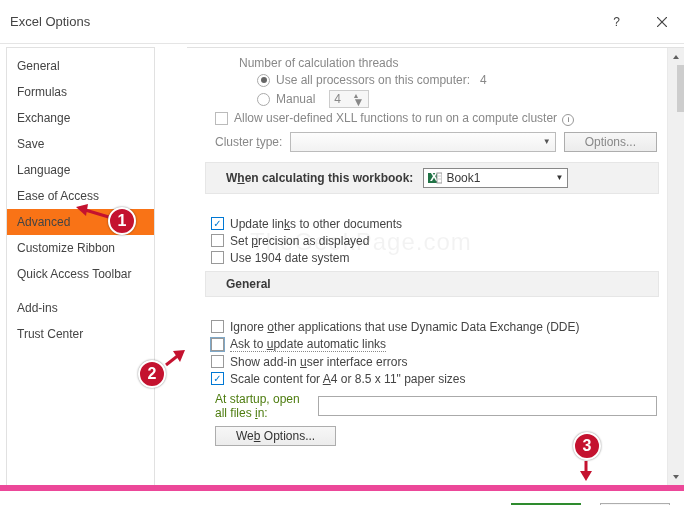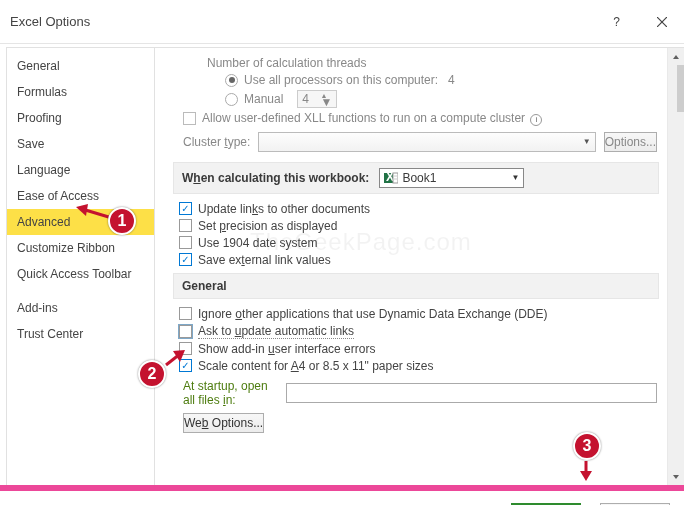--- a/index.html
+++ b/index.html
@@ -2,24 +2,24 @@
 <html><head>
 <meta charset="utf-8">
 <style>
   * { box-sizing: border-box; margin: 0; padding: 0; font-family: "Segoe UI", Tahoma, sans-serif; font-size: 12px; }
   body { width: 684px; height: 505px; background: #fff; color: #444; overflow: hidden; position: relative; }
   .titlebar { height: 44px; display: flex; align-items: center; padding: 0 0 0 10px; border-bottom: 1px solid #e5e5e5; }
   .titlebar .title { font-size: 13px; color: #444; flex: 1; }
   .titlebar .tbtns { display: flex; }
   .titlebar .tbtn { width: 45px; height: 30px; display: flex; align-items: center; justify-content: center; color: #444; }
   .titlebar .tbtn svg { width: 10px; height: 10px; }
-  .main { display: flex; height: 441px; }
+  .main { display: flex; height: 441px; gap: 32px; }
   .sidebar { width: 149px; border-right: 1px solid #e1e1e1; padding-top: 5px; background: #fff; margin-left:6px; margin-top:3px; border:1px solid #e1e1e1; border-bottom:none;}
   .sidebar .item { padding: 6px 10px; color: #444; cursor: default; }
-  .sidebar .item.active { background: #fde047; }
+  .sidebar .item.active { background: #f97316; }
   .sidebar .spacer { height: 8px; }
   .content { flex: 1; position: relative; display:flex; margin-top:3px; border-top:1px solid #e1e1e1;}
   .scroll { flex:1; padding: 8px 10px 8px 20px; overflow: hidden; }
   .scrollbar { width: 17px; background: #f0f0f0; display:flex; flex-direction:column; align-items:center; border-left:1px solid #e9e9e9;}
   .sb-arrow { width:17px; height:17px; display:flex; align-items:center; justify-content:center; background:#f0f0f0;}
   .sb-track { flex:1; position:relative;}
   .sb-thumb { position:absolute; top:0; width:15px; left:1px; height:47px; background:#cdcdcd;}
   .sub { color:#888; margin-left: 32px; }
   .radio-row, .check-row { display:flex; align-items:center; gap:6px; margin:3px 0 3px 28px; color:#888; }
   .check-row.enabled { color:#444; margin-left:4px; }
@@ -27,23 +27,23 @@
   .radio { width:13px; height:13px; border:1px solid #aaa; border-radius:50%; display:inline-flex; align-items:center; justify-content:center;}
   .radio.sel::after { content:""; width:6px; height:6px; border-radius:50%; background:#666;}
   .checkbox { width:13px; height:13px; border:1px solid #999; display:inline-flex; align-items:center; justify-content:center; background:#fff;}
   .checkbox.sel { border-color:#0078d4;}
   .checkbox.sel::after { content:"✓"; font-size:10px; color:#0078d4; line-height:1;}
   .checkbox.grey { border-color:#bbb; }
   .checkbox.target { outline:1px solid #7ea8c8; }
   .cluster-row { display:flex; align-items:center; margin:6px 0 10px 8px; gap:8px; color:#888;}
   .dropdown { border:1px solid #bbb; height:20px; flex:1; background:linear-gradient(#fdfdfd,#f2f2f2); display:flex; align-items:center; padding:0 4px;}
   .dropdown .chev { margin-left:auto; font-size:8px; color:#555;}
-  .btn { border:1px solid #adadad; background:linear-gradient(#f7f7f7,#ececec); padding:2px 0; color:#888;}
+  .btn { border:1px solid #adadad; background:linear-gradient(#f7f7f7,#ececec); padding:2px 20px; color:#888;}
   .btn.enabled { color:#333; }
-  .section-band { background:#f2f2f2; border:1px solid #e6e6e6; padding:5px 8px; margin:6px -2px 8px -2px; display:flex; align-items:center; gap:10px; font-weight:bold; color:#3a3a3a;}
+  .section-band { background:#f2f2f2; border:1px solid #e6e6e6; padding:5px 20px; margin:6px -2px 23px -2px; display:flex; align-items:center; gap:10px; font-weight:bold; color:#3a3a3a;}
   .wb-select { border:1px solid #888; height:20px; width:145px; background:#fff; display:flex; align-items:center; padding:0 4px; gap:4px; font-weight:normal;}
   .wb-select .xicon { width:14px; height:14px; display:inline-block;}
   .wb-select .chev { margin-left:auto; font-size:8px; color:#333;}
   u { text-decoration: underline; }
   .label { color: inherit; }
   .startup-row { display:flex; align-items:center; gap:8px; margin:6px 0 6px 8px;}
   .startup-row .sl { width:95px; color:#4d7c0f;}
   .startup-input { flex:1; height:20px; border:1px solid #aaa; background:#fff;}
   .webopt { margin-left:8px; }
   .footer { height:52px; border-top:6px solid #ec4899; display:flex; justify-content:flex-end; align-items:center; gap:19px; padding-right:14px;}
@@ -69,21 +69,21 @@
           <line x1="10" y1="0" x2="0" y2="10" stroke="#444" stroke-width="1.2"></line>
         </svg>
     </div>
   </div>
 </div>
 
 <div class="main">
   <div class="sidebar">
     <div class="item"><span>General</span></div>
     <div class="item"><span>Formulas</span></div>
-    <div class="item"><span>Proofing</span></div>
+    <div class="item"><span>Exchange</span></div>
     <div class="item"><span>Save</span></div>
     <div class="item"><span>Language</span></div>
     <div class="item"><span>Ease of Access</span></div>
     <div class="item active"><span>Advanced</span></div>
     <div class="item"><span>Customize Ribbon</span></div>
     <div class="item"><span>Quick Access Toolbar</span></div>
     <div class="spacer"></div>
     <div class="item"><span>Add-ins</span></div>
     <div class="item"><span>Trust Center</span></div>
   </div>
@@ -137,24 +137,20 @@
           <span class="label">Update lin<u>k</u>s to other documents</span>
         </div>
       <div class="check-row enabled">
           <span class="checkbox"></span>
           <span class="label">Set <u>p</u>recision as displayed</span>
         </div>
       <div class="check-row enabled">
           <span class="checkbox"></span>
           <span class="label">Use 1904 date system</span>
         </div>
-      <div class="check-row enabled">
-          <span class="checkbox sel"></span>
-          <span class="label">Save ex<u>t</u>ernal link values</span>
-        </div>
 
       <div class="section-band">
         <span>General</span>
       </div>
 
       <div class="check-row enabled">
           <span class="checkbox"></span>
           <span class="label">Ignore <u>o</u>ther applications that use Dynamic Data Exchange (DDE)</span>
         </div>
       <div class="check-row enabled">

